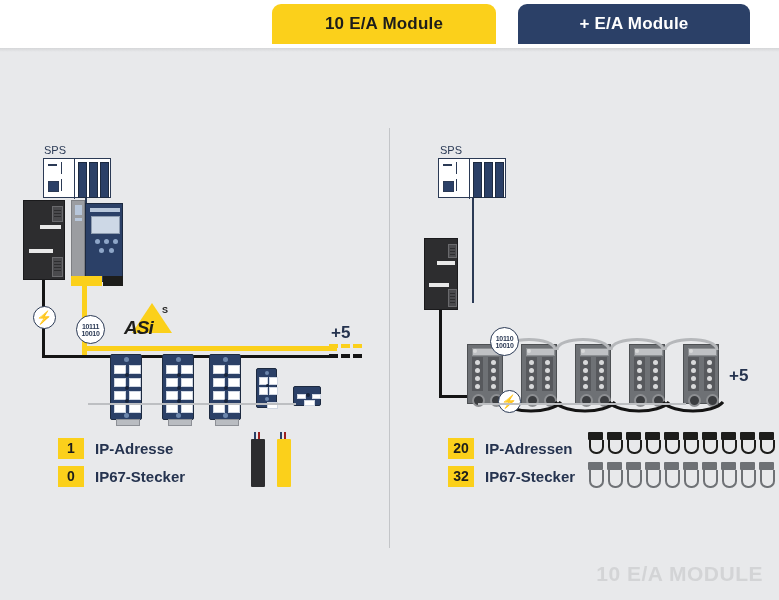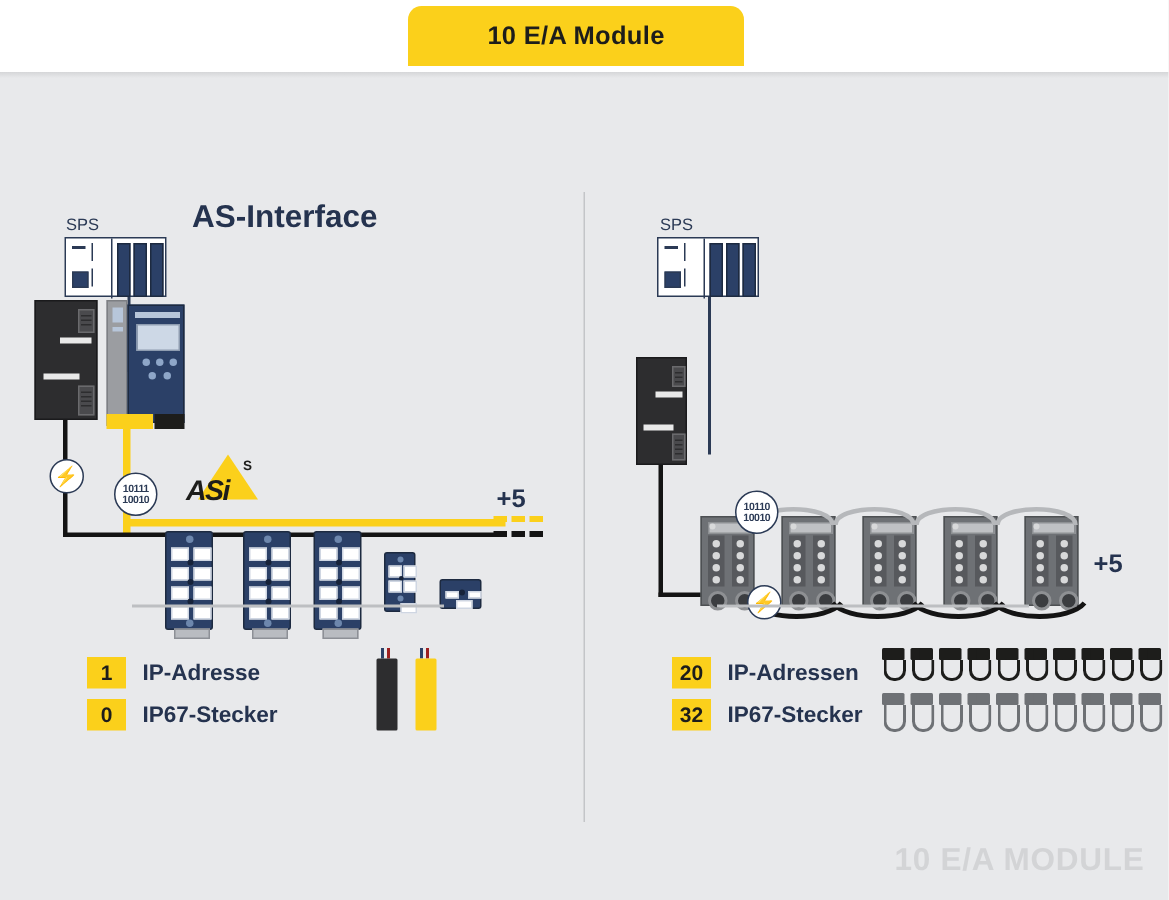--- a/index.html
+++ b/index.html
@@ -128,27 +128,29 @@
 </style>
 </head>
 <body>
 
 <div id="root">
 
   <div class="tabbar">
     <div class="tab active" id="tab1">
       <span>10 E/A Module</span>
     </div>
+    <div class="tab dark" id="tab2">
+      <span>+ E/A Module</span>
+    </div>
   </div>
 
   <div class="stage">
 
     <div class="divider"></div>
 
-    <div class="panel-title" id="title-left">AS-Interface</div>
 
     <div class="lbl-sps" style="left:44px;top:96px;">SPS</div>
 
     <div class="plc" style="left:43px;top:110px;width:68px;height:40px;">
       <div class="cpu-line" style="left:4px;top:5px;width:9px;height:2px;"></div>
       <div class="cpu-sq" style="left:4px;top:22px;width:9px;height:9px;"></div>
       <div class="vsep" style="left:17px;top:3px;height:12px;"></div>
       <div class="vsep" style="left:17px;top:20px;height:12px;"></div>
       <div class="vsep" style="left:30px;top:0px;height:40px;"></div>
       <div class="card" style="left:34px;top:3px;width:7px;height:34px;"></div>

